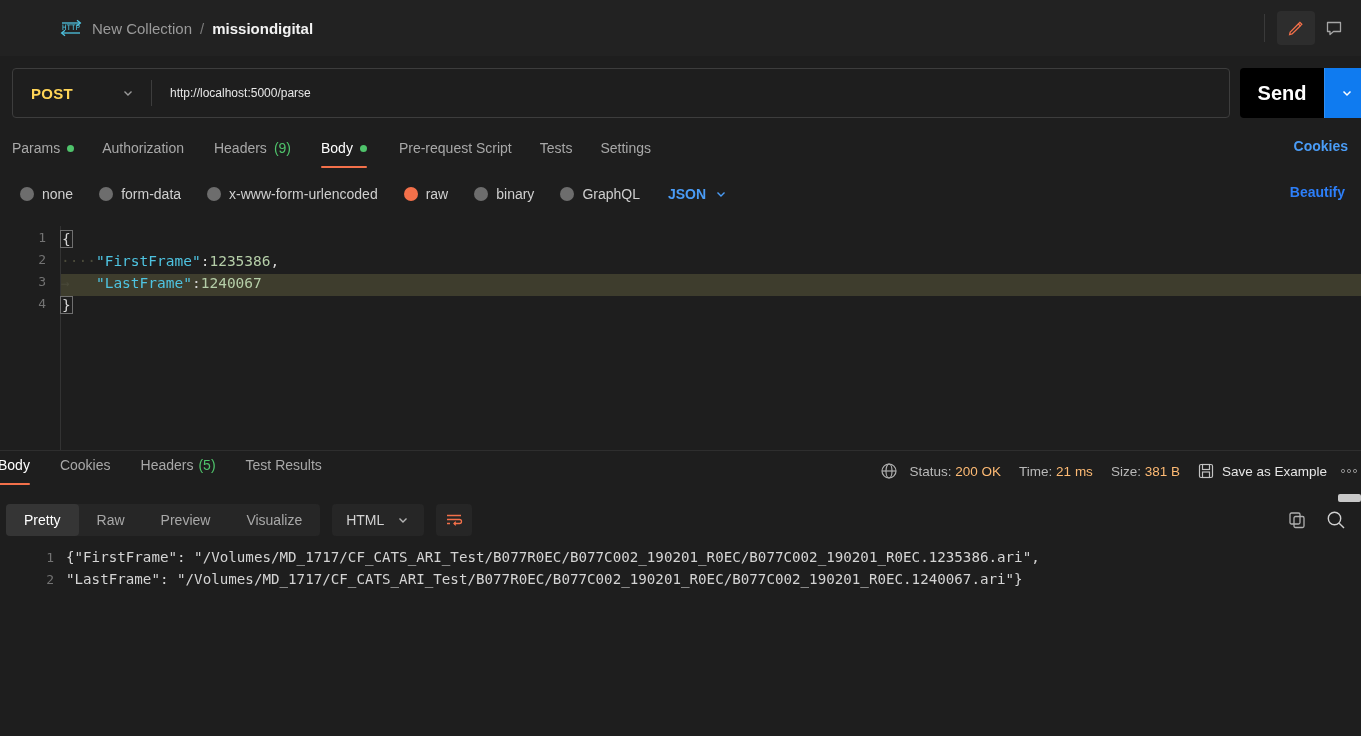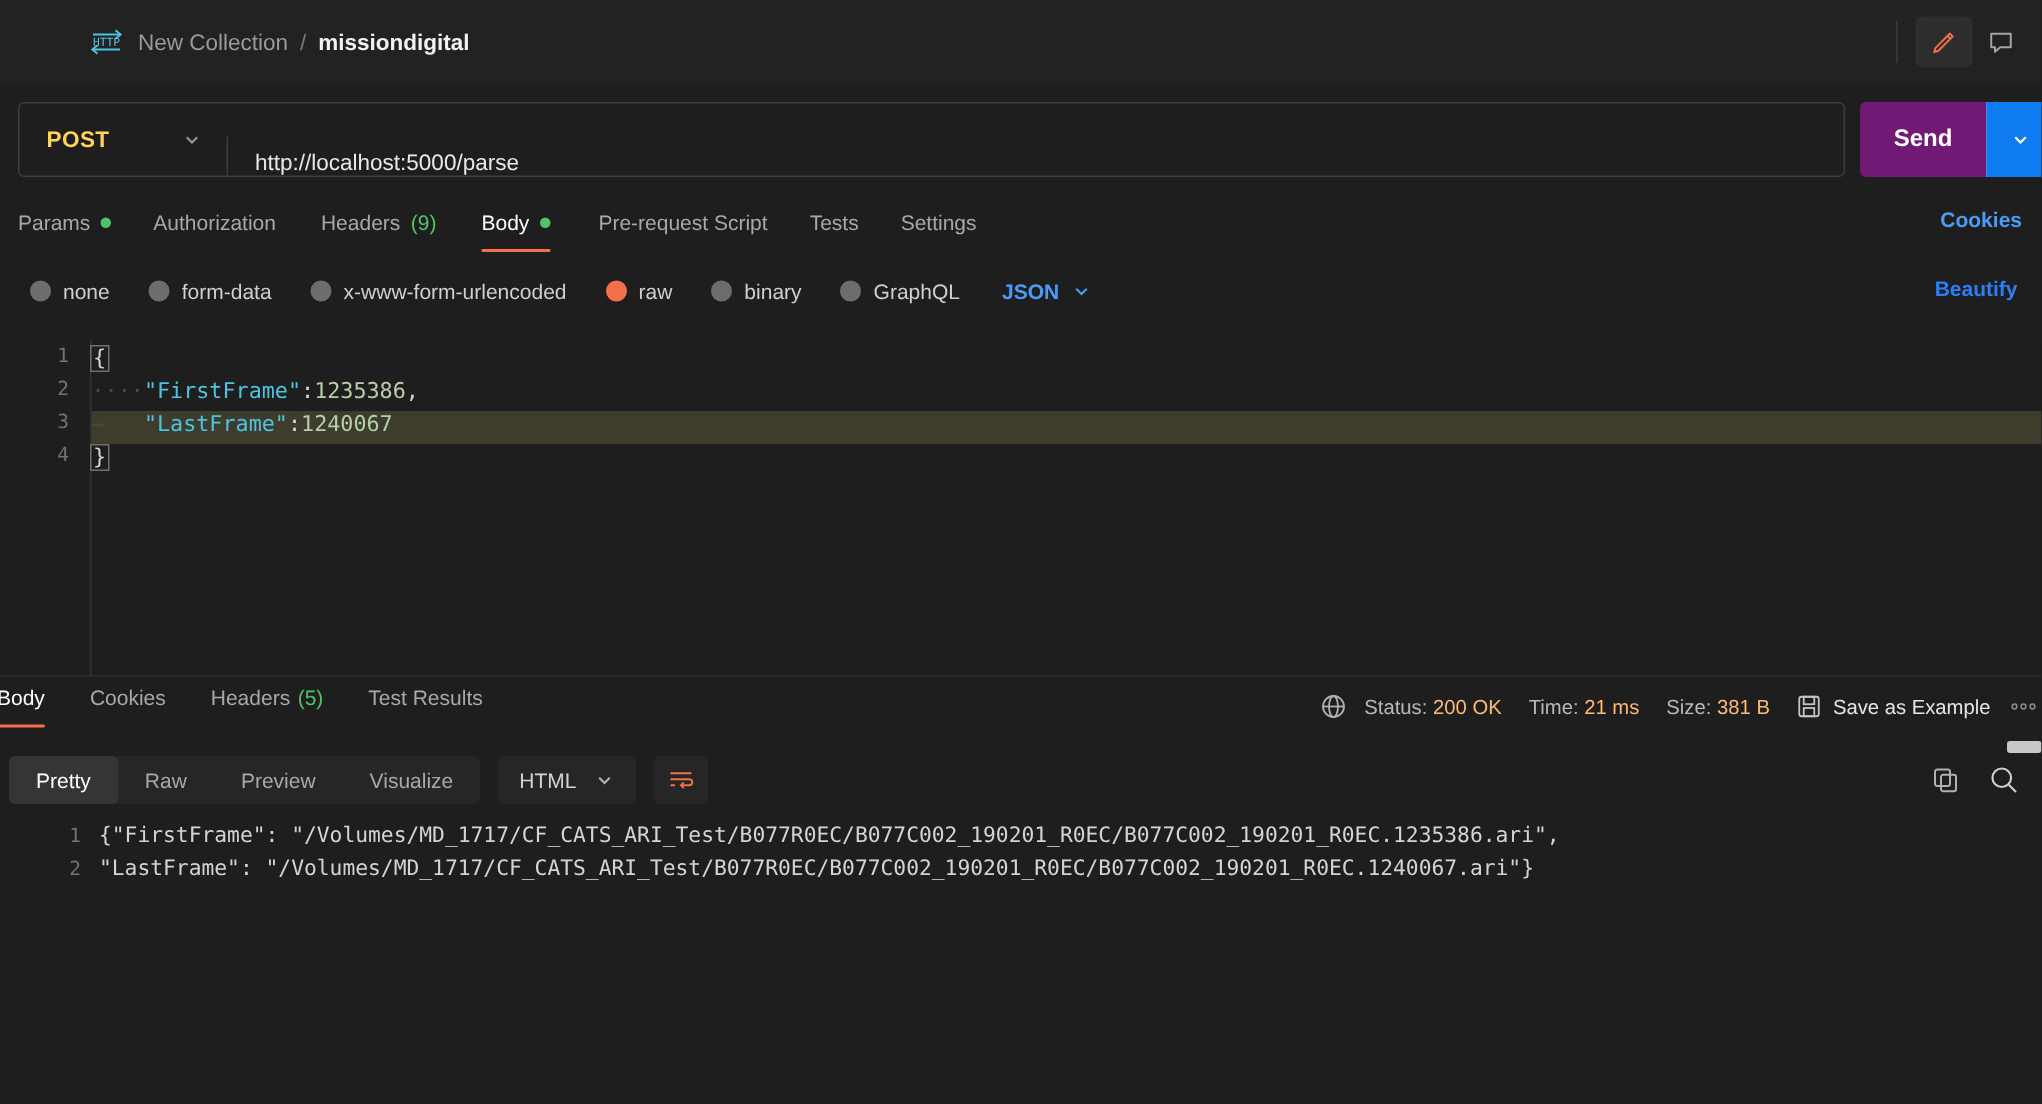--- a/index.html
+++ b/index.html
@@ -29,29 +29,29 @@
   .save-btn { display: flex; align-items: center; gap: 8px; padding: 0 14px; height: 34px; color: #a6a6a6; font-size: 14px; }
   .save-caret { width: 34px; height: 34px; display: flex; align-items: center; justify-content: center; border-left: 1px solid #3a3a3a; }
   .tb-divider { width: 1px; height: 28px; background: #3a3a3a; margin: 0 12px; }
   .icon-btn { width: 38px; height: 34px; display: flex; align-items: center; justify-content: center; border-radius: 4px; }
   .icon-btn.active { background: #2d2d2d; }
 
   
   .urlbar {
     position: absolute; left: 12px; top: 68px; width: 1218px; height: 50px;
     border: 1px solid #3d3d3d; border-radius: 4px; background: #1e1e1e;
-    display: flex; align-items: flex-end;
+    display: flex; align-items: center;
   }
   .method { display: flex; align-items: center; width: 138px; height: 100%; padding-left: 18px; }
   .method-label { color: #ffd557; font-weight: bold; font-size: 15px; letter-spacing: .3px; }
   .method-caret { margin-left: auto; margin-right: 16px; }
   .url-sep { width: 1px; height: 26px; background: #3d3d3d; }
-  .url-input { flex: 1; padding-left: 18px; font-size: 15px; color: #e8e8e8; font-family: "Liberation Sans", sans-serif; }
+  .url-input { flex: 1; padding-left: 18px; font-size: 12px; color: #e8e8e8; font-family: "Liberation Sans", sans-serif; }
   .send-wrap { position: absolute; left: 1240px; top: 68px; display: flex; height: 50px; }
-  .send-btn { width: 84px; background: #701a75; color: #fff; font-size: 16px; font-weight: bold;
+  .send-btn { width: 84px; background: #000000; color: #fff; font-size: 20px; font-weight: bold;
               border-radius: 4px 0 0 4px; display: flex; align-items: center; justify-content: center; }
   .send-caret { width: 44px; background: #0f7bf0; border-radius: 0 4px 4px 0; display: flex; align-items: center;
                 justify-content: center; border-left: 1px solid #2f90f5; }
 
   
   .req-tabs { position: absolute; left: 0; top: 130px; width: 1361px; height: 38px; display: flex; align-items: flex-end; }
   .rtab { position: relative; padding: 4px 0 12px; margin-left: 0; color: #a8a8a8; font-size: 14px; display: flex; align-items: center; gap: 7px; }
   .rtab.active { color: #fff; }
   .rtab .under { position: absolute; left: 0; right: 0; bottom: 0; height: 2px; background: #f3704a; border-radius: 2px; }
   .dot { width: 7px; height: 7px; border-radius: 50%; background: #4fc36b; display: inline-block; }

